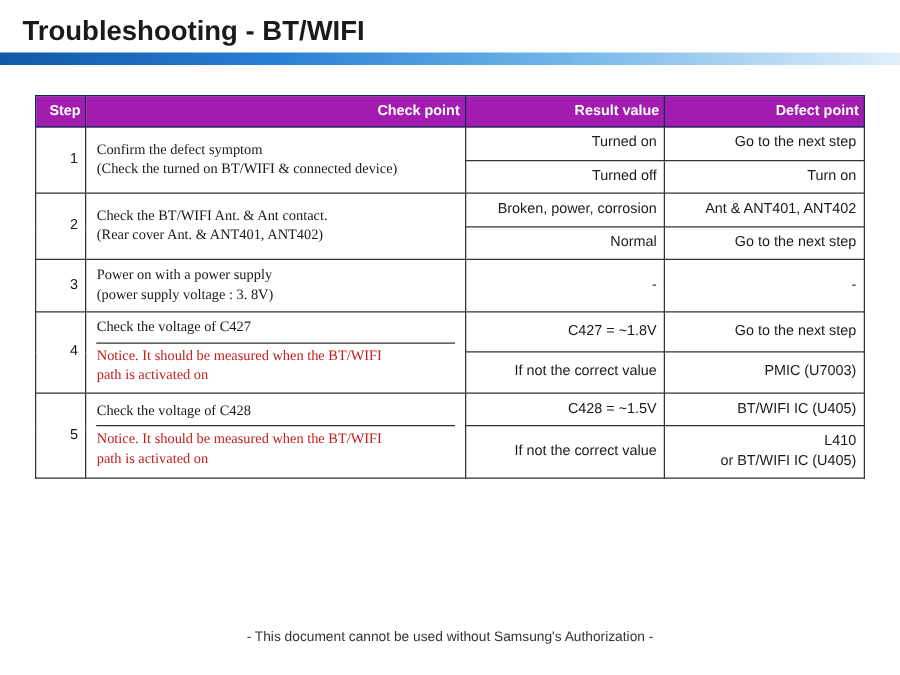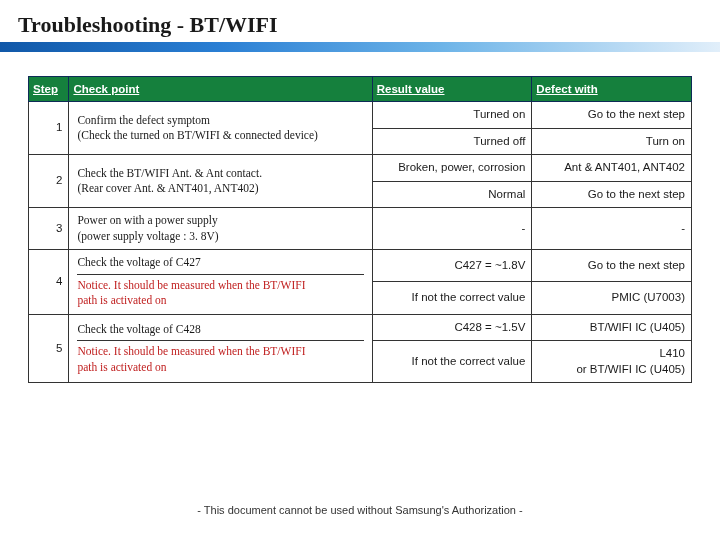--- a/index.html
+++ b/index.html
@@ -7,21 +7,20 @@
     width: 720px;
     height: 540px;
     font-family: Arial, sans-serif;
     background: #fff;
     position: relative;
     overflow: hidden;
   }
   .title-bar {
     padding: 12px 2px 6px 18px;
     position: relative;
-    font-family: Liberation Serif, serif;
   }
   .title-bar h1 {
     font-size: 22px;
     font-weight: bold;
     color: #1a1a1a;
     margin-bottom: 4px;
   }
   .title-underline {
     height: 10px;
     background: linear-gradient(90deg, #1158a8 0%, #2a7fd4 30%, #6db4e8 60%, #e8f2fb 100%);
@@ -30,27 +29,26 @@
   }
   .table-wrap {
     padding: 18px 28px 0 28px;
   }
   table {
     border-collapse: collapse;
     width: 100%;
     font-size: 11.5px;
   }
   thead th {
-    background: #15803d;
+    background: #a21caf;
     color: #fff;
     font-weight: bold;
-    text-align: left;
+    text-align: right;
     padding: 6px 4px;
     border: 1px solid #0e2b56;
-    text-decoration: underline;
   }
   tbody td {
     border: 1px solid #333;
     padding: 5px 6px;
     text-align: right;
     vertical-align: middle;
     color: #1a1a1a;
     line-height: 1.35;
   }
   td.step-col { width: 38px; }
@@ -81,21 +79,21 @@
   <div class="title-underline"></div>
 </div>
 
 <div class="table-wrap">
   <table>
     <thead>
       <tr>
         <th>Step</th>
         <th>Check point</th>
         <th>Result value</th>
-        <th>Defect with</th>
+        <th>Defect point</th>
       </tr>
     </thead>
     <tbody>
 
       <tr>
         <td class="step-col" rowspan="2">1</td>
         <td class="check-col" rowspan="2">
           <span>Confirm the defect symptom</span><br>
           <span>(Check the turned on BT/WIFI &amp; connected device)</span>
         </td>

